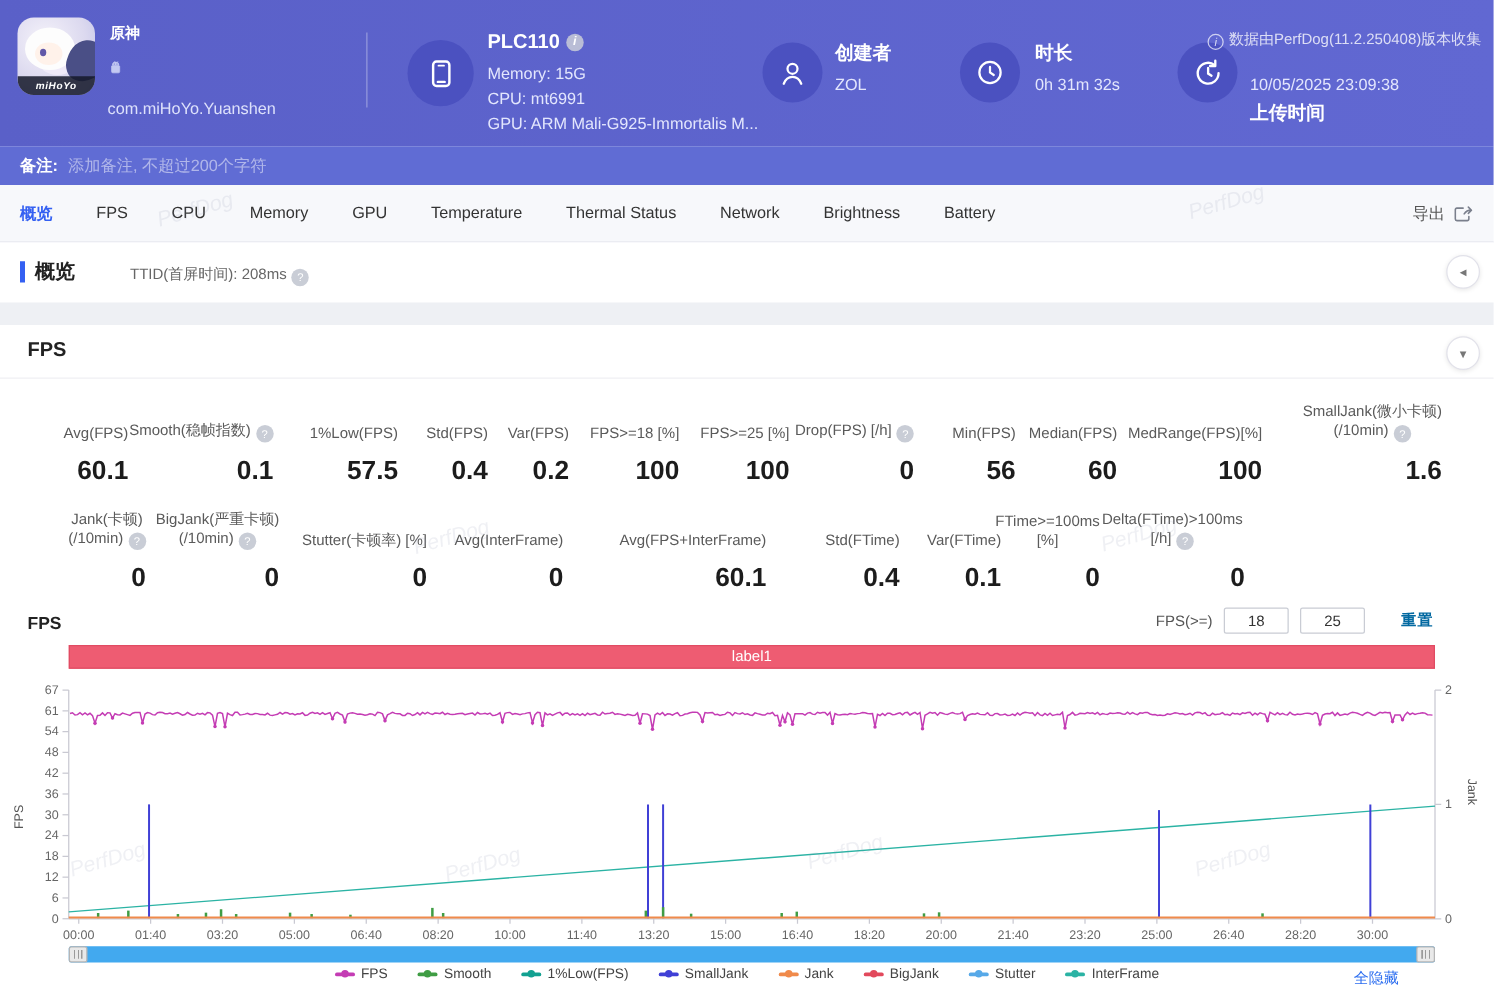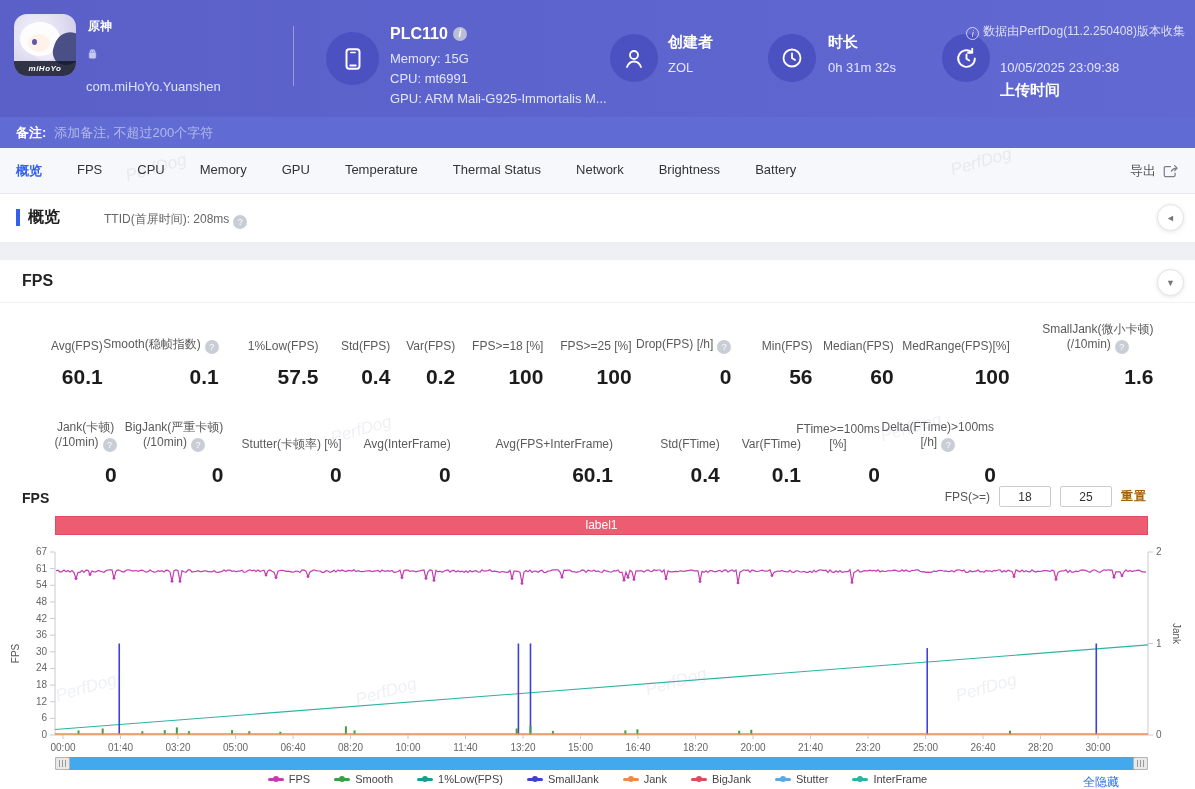--- a/index.html
+++ b/index.html
@@ -55,37 +55,37 @@
                 box-shadow:0 1px 4px rgba(0,0,0,.10); color:#777; font-size:9px; display:flex; align-items:center; justify-content:center; cursor:pointer; }
   .gap { position:absolute; left:0; top:242px; width:1195px; height:18px; background:#eef0f4; }
 
   
   .fps-card { position:absolute; left:0; top:260px; width:1195px; height:529px; background:#fff; }
   .fps-title { position:absolute; left:22px; top:12px; font-size:16px; font-weight:bold; color:#222; }
   .fps-title-line { position:absolute; left:0; top:42px; width:1195px; height:1px; background:#efeff4; }
 
   .mrow { position:absolute; left:18px; width:1160px; display:flex; }
   .mrow1 { top:62px; }
-  .mrow2 { top:148px;margin-top:12px; }
+  .mrow2 { top:148px; }
   .metric { display:flex; flex-direction:column; justify-content:flex-end; align-items:flex-end; }
   .m-label { font-size:12px; color:#5a5a5a; text-align:center; white-space:pre-line; line-height:15px; }
   .m-value { font-size:21px; font-weight:bold; color:#1c1c1c; margin-top:11px; }
   .mrow1 .metric:nth-child(1){width:7.3%}.mrow1 .metric:nth-child(2){width:10%}.mrow1 .metric:nth-child(3){width:8.6%}
   .mrow1 .metric:nth-child(4){width:6.2%}.mrow1 .metric:nth-child(5){width:5.6%}.mrow1 .metric:nth-child(6){width:7.6%}
   .mrow1 .metric:nth-child(7){width:7.6%}.mrow1 .metric:nth-child(8){width:8.6%}.mrow1 .metric:nth-child(9){width:7%}
   .mrow1 .metric:nth-child(10){width:7%}.mrow1 .metric:nth-child(11){width:10%}.mrow1 .metric:nth-child(12){width:12.4%}
   .mrow2 .metric:nth-child(1){width:8.5%}.mrow2 .metric:nth-child(2){width:9.2%}.mrow2 .metric:nth-child(3){width:10.2%}
   .mrow2 .metric:nth-child(4){width:9.4%}.mrow2 .metric:nth-child(5){width:14%}.mrow2 .metric:nth-child(6){width:9.2%}
   .mrow2 .metric:nth-child(7){width:7%}.mrow2 .metric:nth-child(8){width:6.8%}.mrow2 .metric:nth-child(9){width:10%}
   .mrow2 .metric:nth-child(10){width:14.5%}
 
   .chart-hd-title { position:absolute; left:22px; top:230px; font-size:14px; font-weight:bold; color:#222; }
   .threshold { position:absolute; right:48px; top:226px; display:flex; align-items:center; gap:9px; font-size:12px; color:#555; }
   .threshold input { width:52px; height:21px; border:1px solid #c9ccd4; border-radius:2px; text-align:center; font-size:12px; color:#333; outline:none; }
-  .reset-link { color:#a16207; font-size:12px; font-weight:bold; cursor:pointer; letter-spacing:1px; }
+  .reset-link { color:#0369a1; font-size:12px; font-weight:bold; cursor:pointer; letter-spacing:1px;margin-left:20px; }
 
   .banner { position:absolute; left:55px; top:256px; width:1093px; height:19px; background:#ee5c72; border:1px solid #e14b63;
             color:#fff; font-size:12px; text-align:center; line-height:17px; }
 
   .axis-title-left { position:absolute; left:6px; top:388px; font-size:10px; color:#555; transform:rotate(-90deg); }
   .axis-title-right { position:absolute; right:8px; top:368px; font-size:10px; color:#555; transform:rotate(90deg); }
 
   .slider-track { position:absolute; left:55px; top:497px; width:1093px; height:13px; background:#42a9ef; border-radius:2px; }
   .slider-handle { position:absolute; top:0; width:15px; height:13px; background:#e9e9e9; border:1px solid #b5b5b5; border-radius:2px;
                    background-image:repeating-linear-gradient(90deg,#9a9a9a 0 1px,transparent 1px 3px); background-size:7px 7px;

